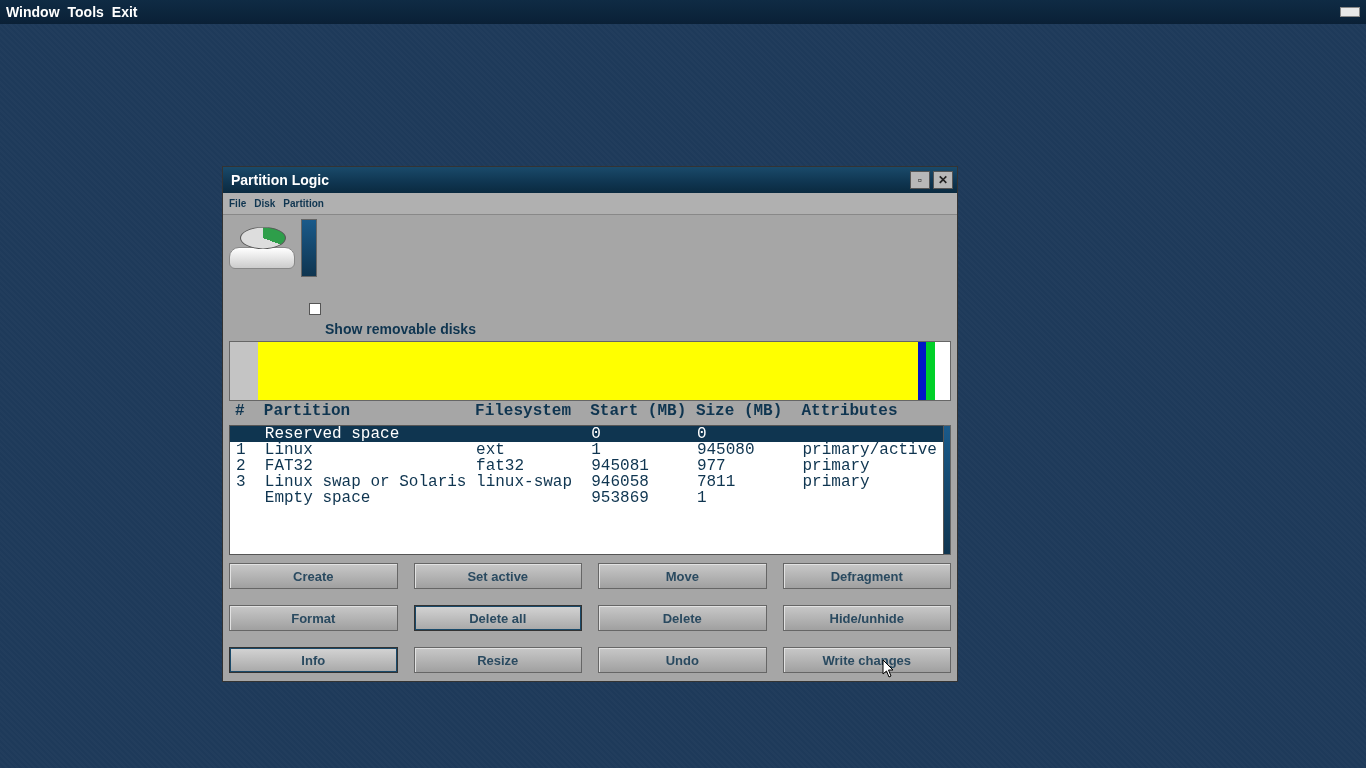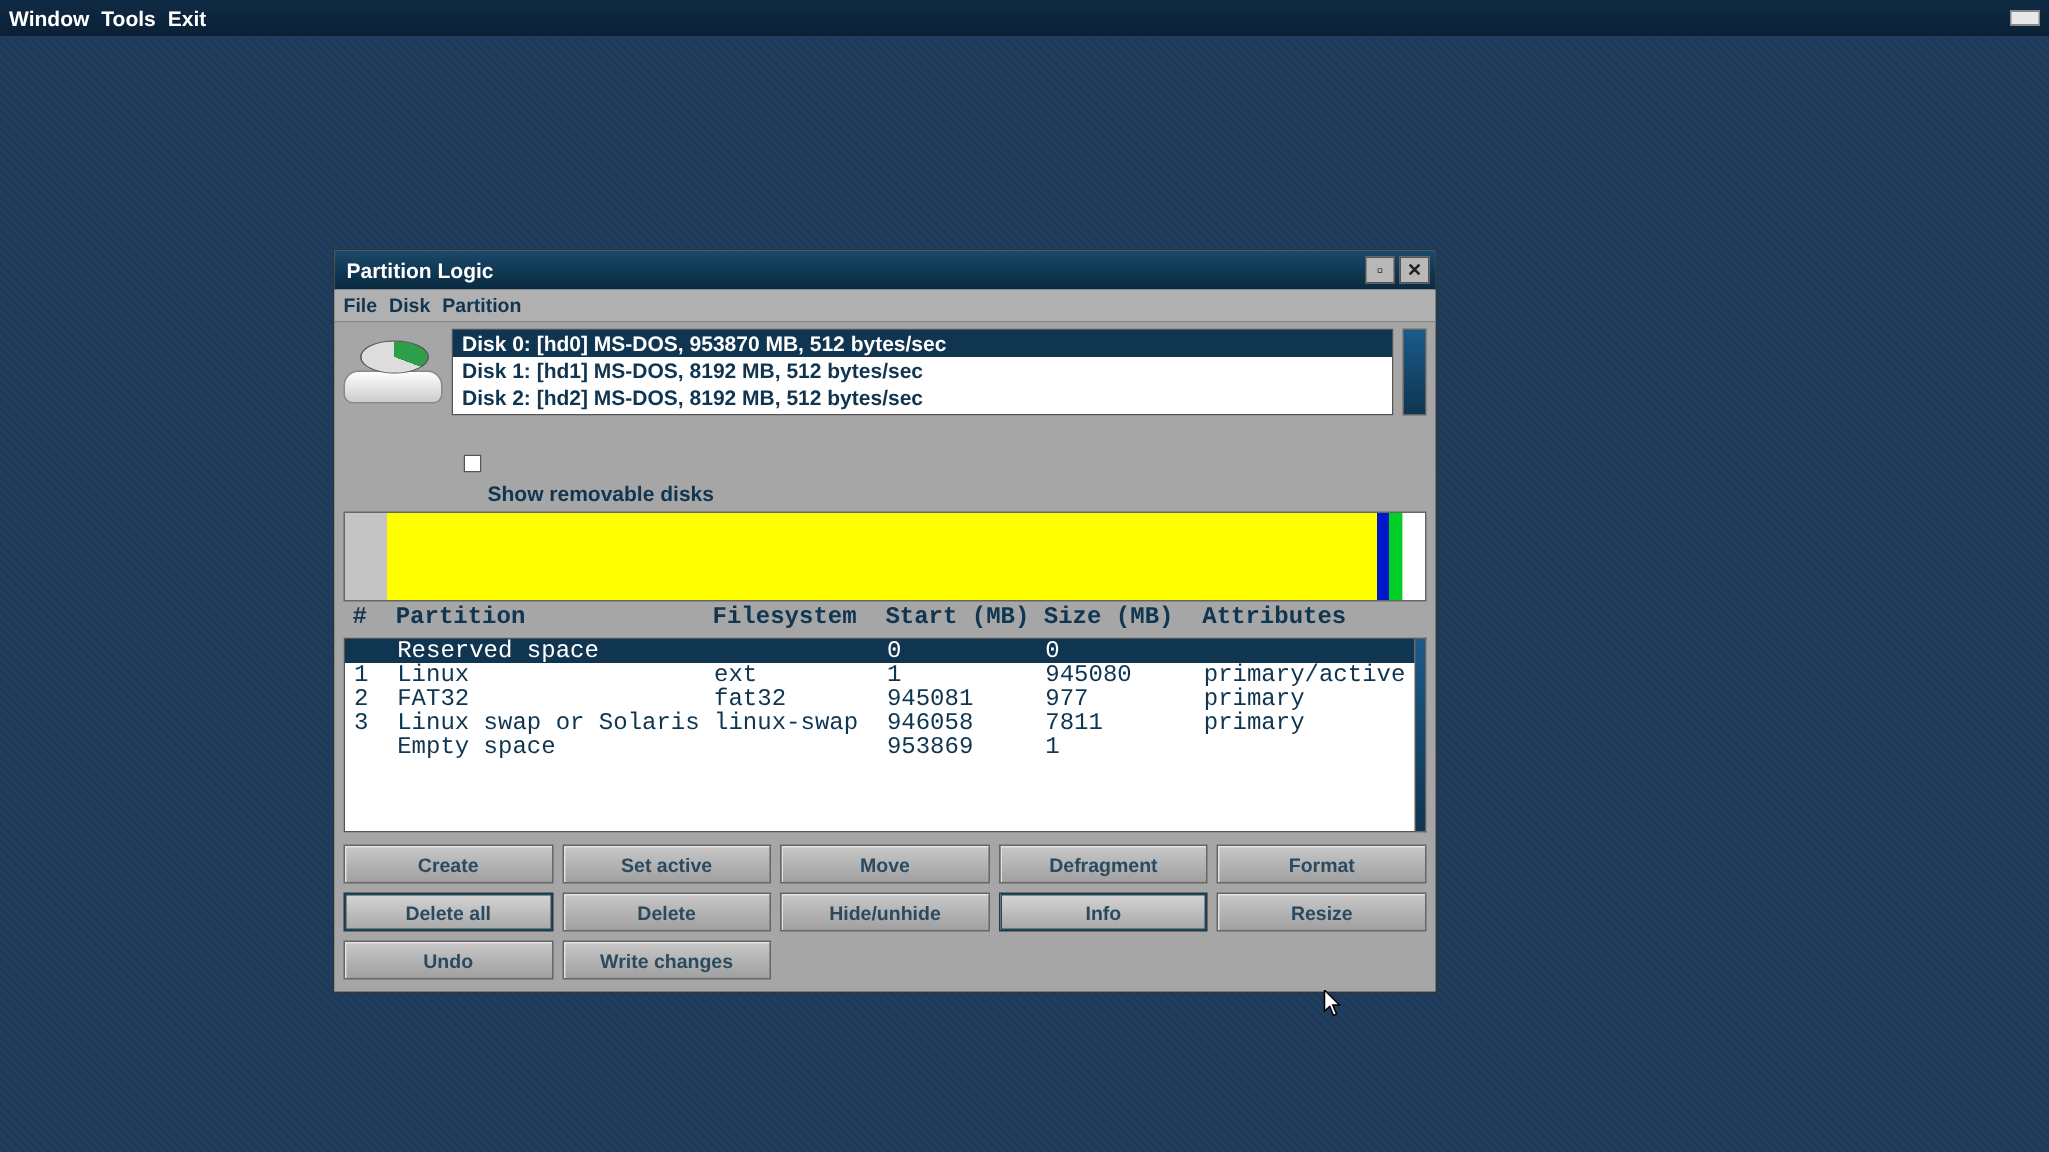--- a/index.html
+++ b/index.html
@@ -39,21 +39,21 @@
   .title-ctrls { display:flex; gap:3px; }
   .title-btn {
     width:20px; height:18px; background:#b8b8b8;
     border:1px solid #555; display:flex; align-items:center; justify-content:center;
     font-size:12px; font-weight:bold; color:#222;
   }
   .menubar {
     height:22px; background:#b0b0b0; display:flex; align-items:center;
     gap:8px; padding:0 6px; border-bottom:1px solid #888;
   }
-  .menu-item { color:#0f3550; font-size:13px; font-weight:bold; cursor:default; }
+  .menu-item { color:#0f3550; font-size:10px; font-weight:bold; cursor:default; }
   .body { padding:4px 6px 8px 6px; background:#a6a6a6; }
   .disk-row { display:flex; gap:6px; align-items:flex-start; }
   .disk-icon {
     width:66px; height:56px; background:#a6a6a6; position:relative;
   }
   .disk-icon .base {
     position:absolute; left:0; right:0; bottom:6px; height:22px;
     background:linear-gradient(#fff,#ccc); border-radius:10px 10px 6px 6px;
     border:1px solid #888;
   }
@@ -85,21 +85,21 @@
     padding:0 6px; line-height:16px;
   }
   .part-head { color:#0f3550; font-weight:bold; margin-top:2px; }
   .part-body { flex:1; background:#fff; border:1px solid #555; min-height:130px; }
   .part-row { color:#0f3550; }
   .part-row.selected { background:#0f3550; color:#fff; }
   .part-scroll { width:16px; background:#c4c4c4; border:1px solid #666; border-left:none;
     position:relative; }
   .part-scroll-thumb { position:absolute; top:0; left:0; right:0; height:100%;
     background:linear-gradient(#1a5a8a,#0f3550); }
-  .buttons { display:grid; grid-template-columns: repeat(5,1fr); gap:6px; margin-top:8px; }
+  .buttons { display:grid; grid-template-columns: repeat(4,1fr); gap:16px; margin-top:8px; }
   .btn {
     height:26px; display:flex; align-items:center; justify-content:center;
     background:linear-gradient(#c8c8c8,#a0a0a0);
     border:1px solid #666; color:#2a4a60; font-weight:bold; font-size:13px;
     box-shadow: inset 1px 1px 0 #e2e2e2;
   }
   .btn.sel {
     border:1px solid #333; background:linear-gradient(#d4d4d4,#a8a8a8);
     box-shadow: inset 0 0 0 1px #1a4a6a;
   }
@@ -129,25 +129,20 @@
     <span class="menu-item">File</span>
     <span class="menu-item">Disk</span>
     <span class="menu-item">Partition</span>
   </div>
   <div class="body">
     <div class="disk-row">
       <div class="disk-icon">
         <div class="base"></div>
           <div class="pie"></div>
       </div>
-      <div class="disk-list" id="disk-list">
-          <div class="disk-list-row selected">Disk 0: [hd0] MS-DOS, 953870 MB, 512 bytes/sec</div>
-          <div class="disk-list-row">Disk 1: [hd1] MS-DOS, 8192 MB, 512 bytes/sec</div>
-          <div class="disk-list-row">Disk 2: [hd2] MS-DOS, 8192 MB, 512 bytes/sec</div>
-        </div>
       <div class="disk-scroll">
         <div class="disk-scroll-thumb"></div>
       </div>
     </div>
     <div class="checkrow">
       <div class="checkbox"></div>
       <span class="checklabel">Show removable disks</span>
     </div>
     <div class="stripe-wrap">
       <div class="stripe-left"></div>

